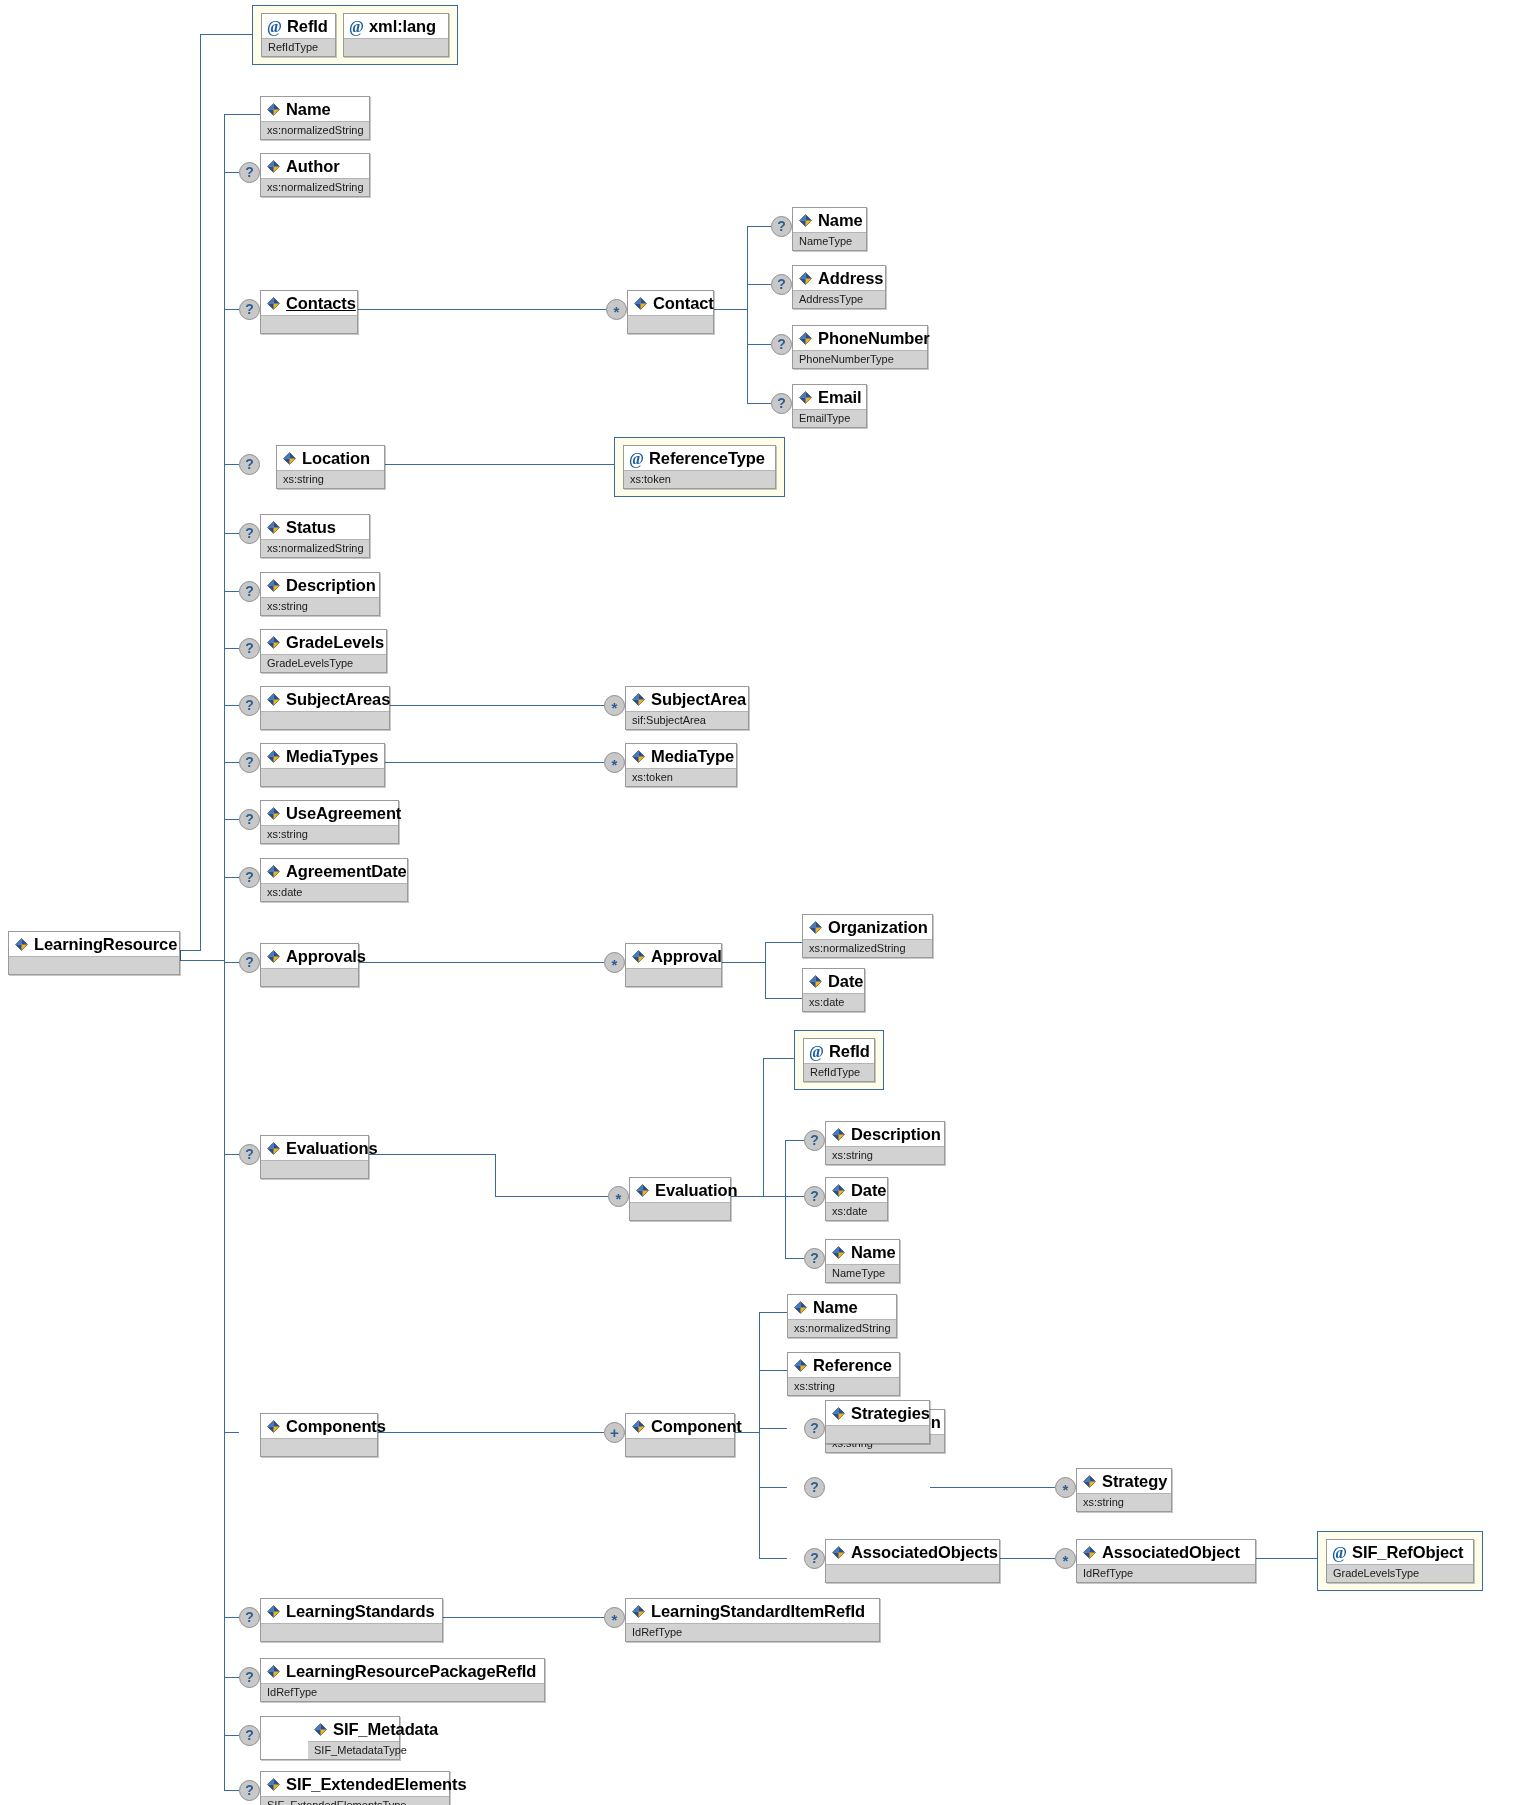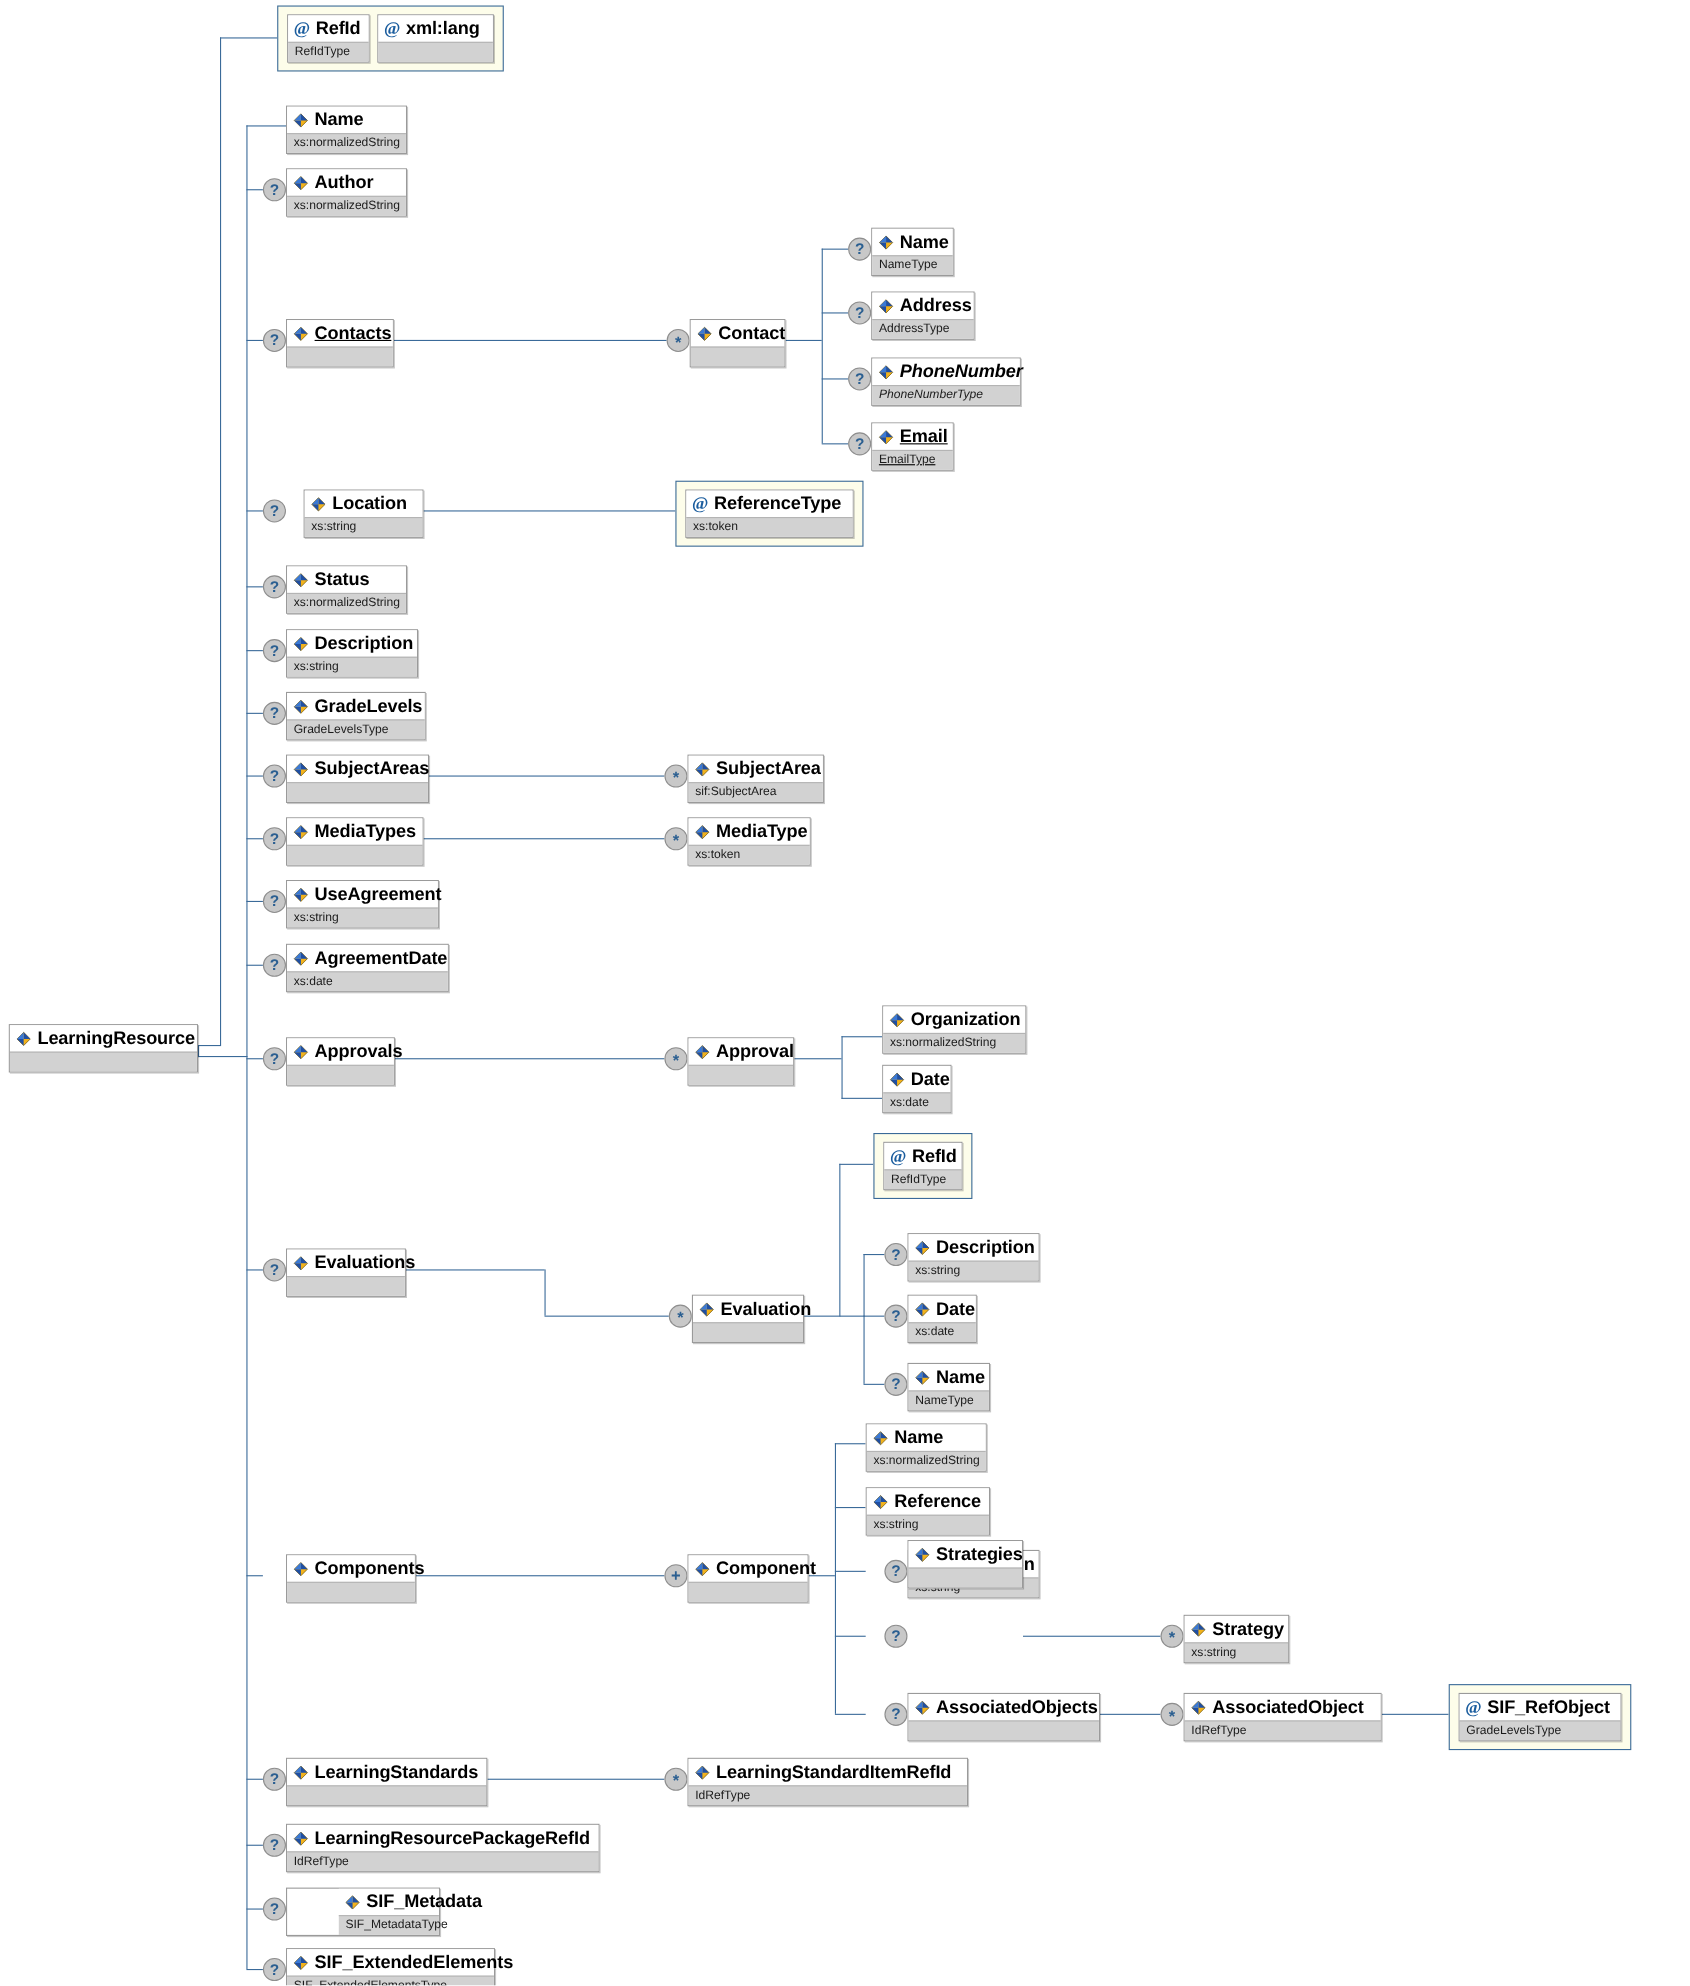--- a/index.html
+++ b/index.html
@@ -309,37 +309,37 @@
             <polygon points="1.5,7.5 7.5,7.5 7.5,13.5" fill="#1f4fa3"></polygon>
             <polygon points="7.5,1.5 1.5,7.5 7.5,7.5" fill="#3a79d6"></polygon>
           </svg>
       </span>
       <span>Address</span>
     </div>
     <div class="type">AddressType</div>
   </div>
 
   <div class="marker opt" style="left:771px;top:334px;">?</div>
-  <div class="node" style="left:792px;top:325px;width:136px;font-style:italic;">
+  <div class="node" style="left:792px;top:325px;width:136px;">
     <div class="title">
       <span class="ico ico-el">
         <svg width="15" height="15" viewBox="0 0 15 15">
             <polygon points="7.5,1.5 13.5,7.5 7.5,13.5 1.5,7.5" fill="#f2b21c" stroke="#7a5c08" stroke-width="0.7"></polygon>
             <polygon points="7.5,1.5 13.5,7.5 7.5,7.5" fill="#1f4fa3"></polygon>
             <polygon points="1.5,7.5 7.5,7.5 7.5,13.5" fill="#1f4fa3"></polygon>
             <polygon points="7.5,1.5 1.5,7.5 7.5,7.5" fill="#3a79d6"></polygon>
           </svg>
       </span>
       <span>PhoneNumber</span>
     </div>
     <div class="type">PhoneNumberType</div>
   </div>
 
   <div class="marker opt" style="left:771px;top:393px;">?</div>
-  <div class="node" style="left:792px;top:384px;width:75px;text-decoration:underline;">
+  <div class="node" style="left:792px;top:384px;width:75px;">
     <div class="title">
       <span class="ico ico-el">
         <svg width="15" height="15" viewBox="0 0 15 15">
             <polygon points="7.5,1.5 13.5,7.5 7.5,13.5 1.5,7.5" fill="#f2b21c" stroke="#7a5c08" stroke-width="0.7"></polygon>
             <polygon points="7.5,1.5 13.5,7.5 7.5,7.5" fill="#1f4fa3"></polygon>
             <polygon points="1.5,7.5 7.5,7.5 7.5,13.5" fill="#1f4fa3"></polygon>
             <polygon points="7.5,1.5 1.5,7.5 7.5,7.5" fill="#3a79d6"></polygon>
           </svg>
       </span>
       <span>Email</span>

